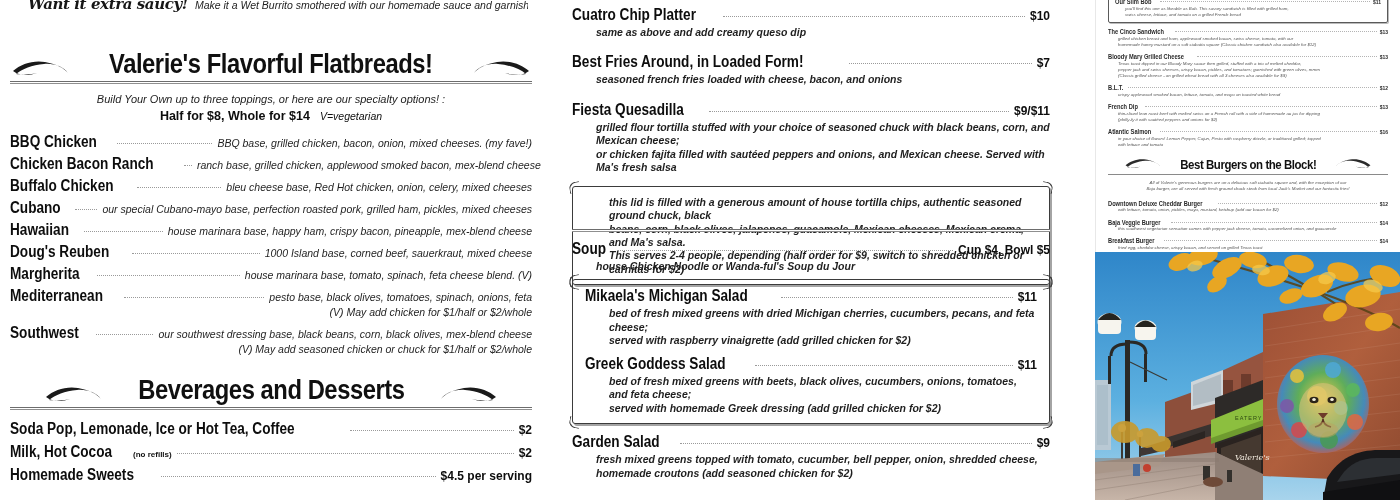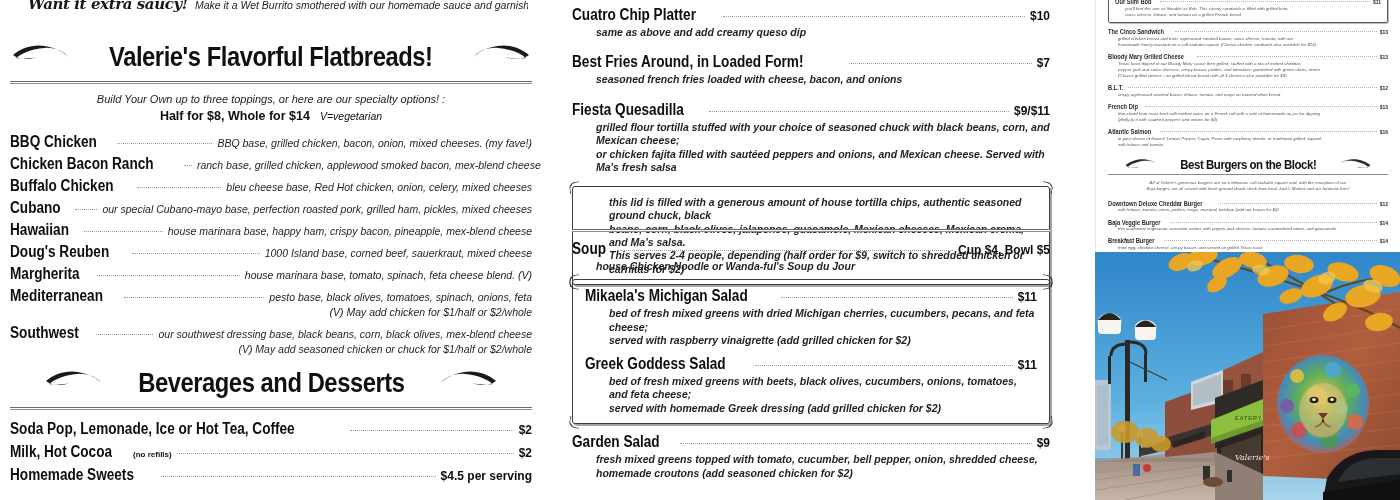--- a/index.html
+++ b/index.html
@@ -33,21 +33,21 @@
     color: #161616;
   }
   .banner-rest {
     font-family: "Liberation Sans", sans-serif;
     font-style: italic; font-size: 10.5px; color: #232323;
     margin-left: 7px;
   }
 
   
   .section-head {
-    display: flex; align-items: flex-start; justify-content: center;
+    display: flex; align-items: flex-end; justify-content: center;
     gap: 14px; height: 38px;
   }
   .section-title {
     font-family: "Liberation Sans Narrow", "Liberation Sans", sans-serif;
     font-weight: 700;
     font-size: 27px;
     letter-spacing: -0.5px;
     transform: scaleX(0.88);
     transform-origin: center;
     white-space: nowrap;

